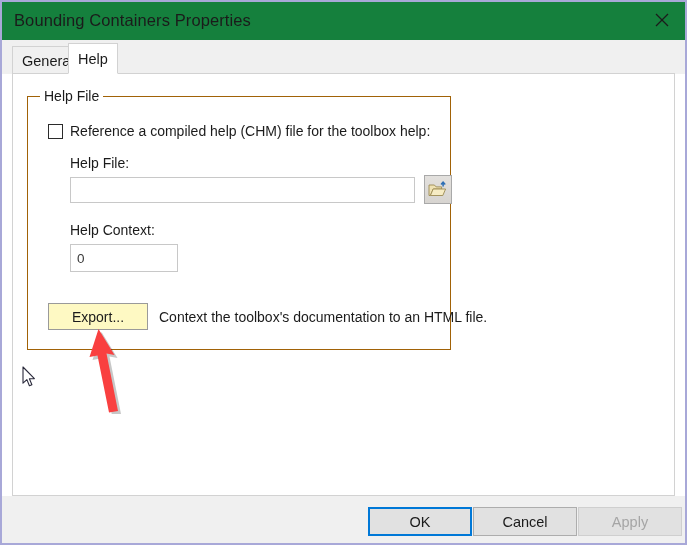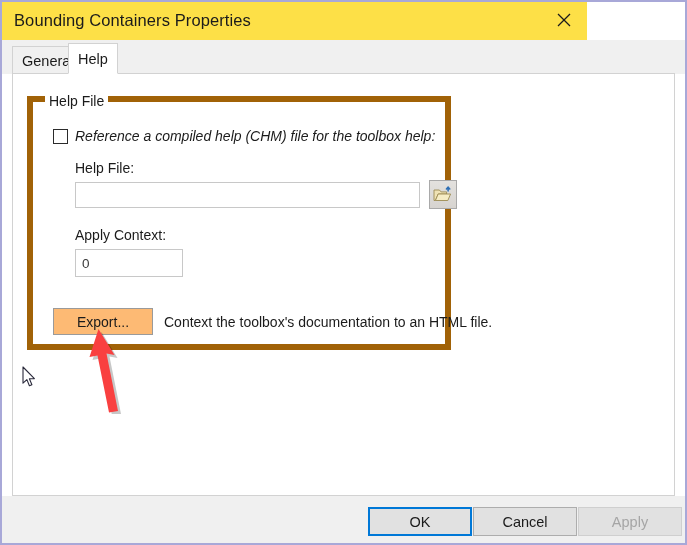--- a/index.html
+++ b/index.html
@@ -23,23 +23,23 @@
     border-left: 2px solid #a8a8d8;
     border-right: 2px solid #a8a8d8;
     border-top: 2px solid #a8a8d8;
     border-bottom: 2px solid #a8a8d8;
   }
 
   
   .titlebar {
     position: absolute;
     left: 0; top: 0;
-    width: 585px;
+    width: 683px;
     height: 38px;
-    background: #fde047;
+    background: #15803d;
   }
   .title-text {
     position: absolute;
     left: 12px;
     top: 9px;
     font-size: 16.5px;
     color: #1b1b1b;
     letter-spacing: 0.1px;
     white-space: nowrap;
   }
@@ -109,42 +109,41 @@
     box-sizing: border-box;
   }
 
   
   .groupbox {
     position: absolute;
     left: 14px;
     top: 22px;
     width: 424px;
     height: 254px;
-    border: 6px solid #a16207;
+    border: 1px solid #a16207;
     box-sizing: border-box;
   }
   .groupbox-title {
     position: absolute;
     left: 12px;
     top: -9px;
     background: #ffffff;
     padding: 0 4px;
     font-size: 14px;
     color: #1b1b1b;
     white-space: nowrap;
   }
 
   
   .checkrow {
     position: absolute;
     left: 20px;
     top: 26px;
     display: flex;
     align-items: center;
-    font-style: italic;
   }
   .cb-box {
     width: 15px;
     height: 15px;
     border: 1px solid #2b2b2b;
     background: #ffffff;
     box-sizing: border-box;
     flex: 0 0 auto;
     cursor: default;
   }
@@ -209,21 +208,21 @@
   }
   .browse-btn svg { display:block; }
 
   
   .export-btn {
     position: absolute;
     left: 20px;
     top: 206px;
     width: 100px;
     height: 27px;
-    background: #fdba74;
+    background: #fef9c3;
     border: 1px solid #9a9a9a;
     box-sizing: border-box;
     font-family: "Liberation Sans", sans-serif;
     font-size: 14px;
     color: #1b1b1b;
     cursor: default;
     padding: 0;
   }
   .export-desc {
     position: absolute;
@@ -340,21 +339,21 @@
       <button class="browse-btn">
         <span>
           <svg width="20" height="18" viewBox="0 0 20 18">
             <path d="M1 14.5 L1 4 L6.4 4 L8.1 5.9 L13.6 5.9 L13.6 8 L5.2 8 L2.4 14.5 Z" fill="#efe2b4" stroke="#9c8b52" stroke-width="0.9" stroke-linejoin="round"></path>
             <path d="M5.2 8 L17.6 8 L14.8 14.5 L2.4 14.5 Z" fill="#f6ecc4" stroke="#9c8b52" stroke-width="0.9" stroke-linejoin="round"></path>
             <path d="M15.1 1.2 L15.1 5.0 M13.4 2.9 L15.1 1.1 L16.8 2.9" fill="none" stroke="#2d6fb5" stroke-width="1.5" stroke-linecap="round"></path>
           </svg>
         </span>
       </button>
 
-      <div class="field-label lbl-helpctx">Apply Context:</div>
+      <div class="field-label lbl-helpctx">Help Context:</div>
       <input class="textbox tb-helpctx" type="text" value="0" style="">
 
       <button class="export-btn">Export...</button>
       <div class="export-desc">Context the toolbox's documentation to an HTML file.</div>
     </div>
 
   </div>
 
   <div class="footer">
     <button class="footer-btn btn-ok">OK</button>

